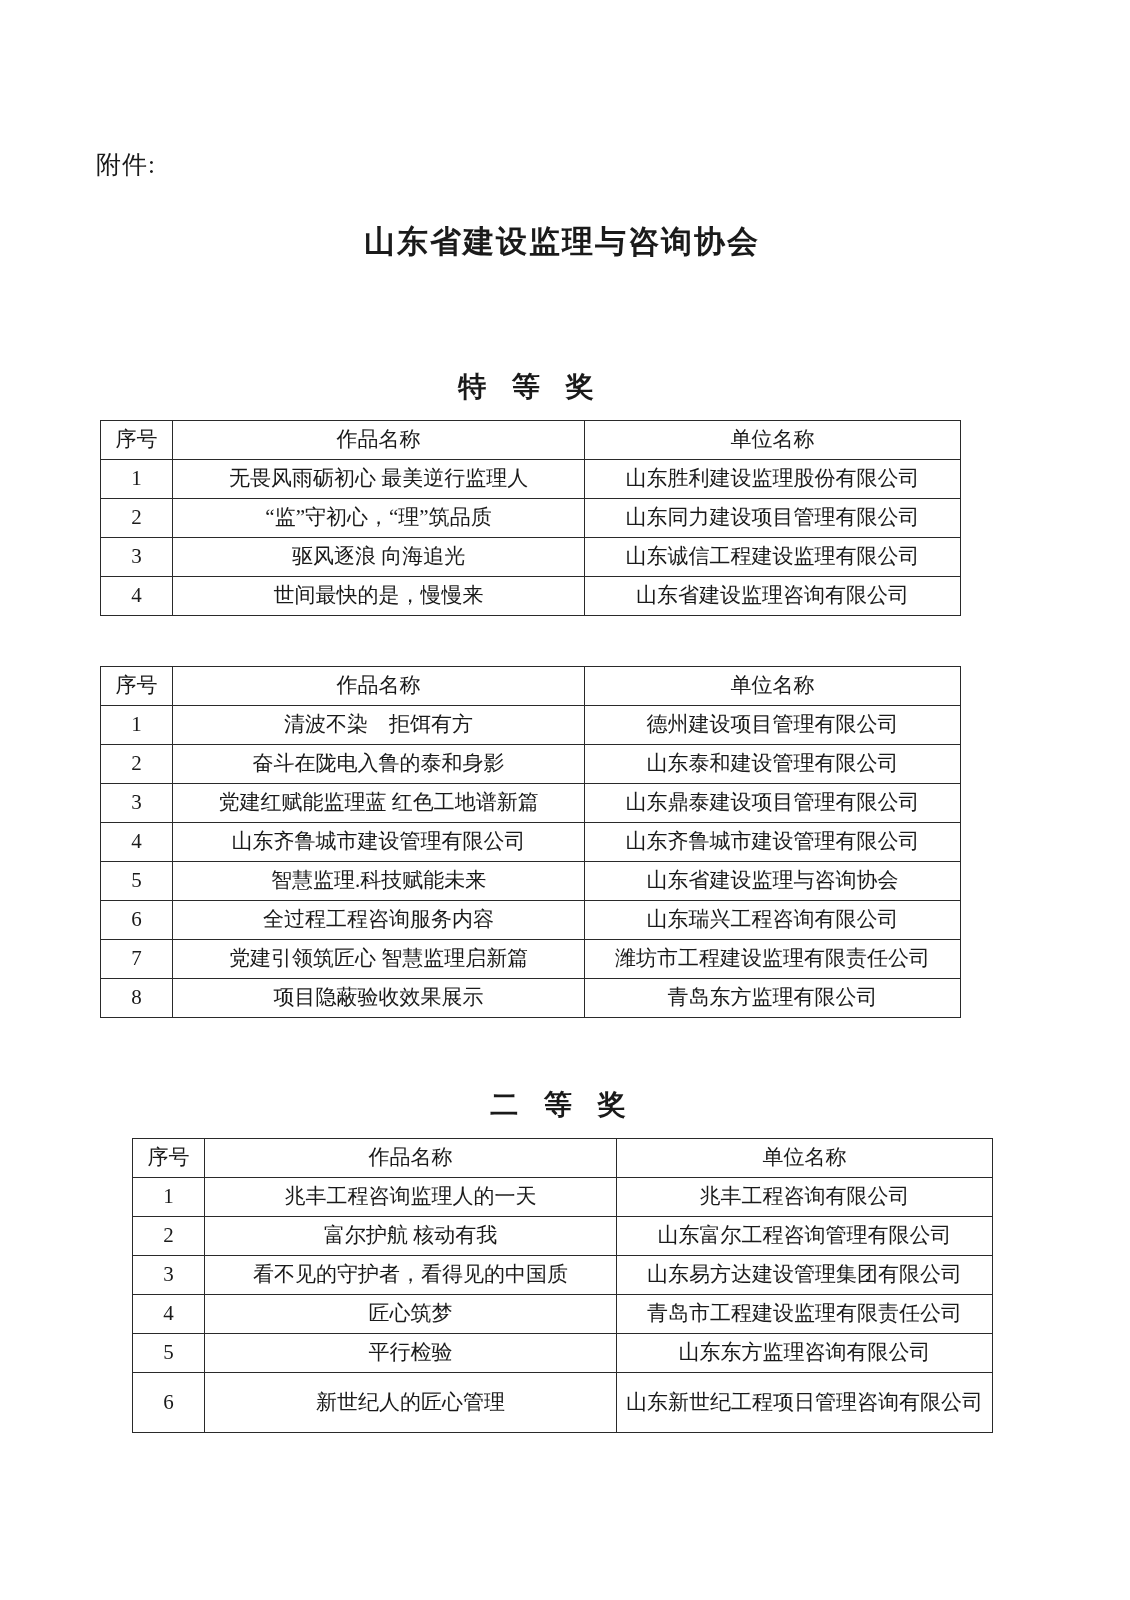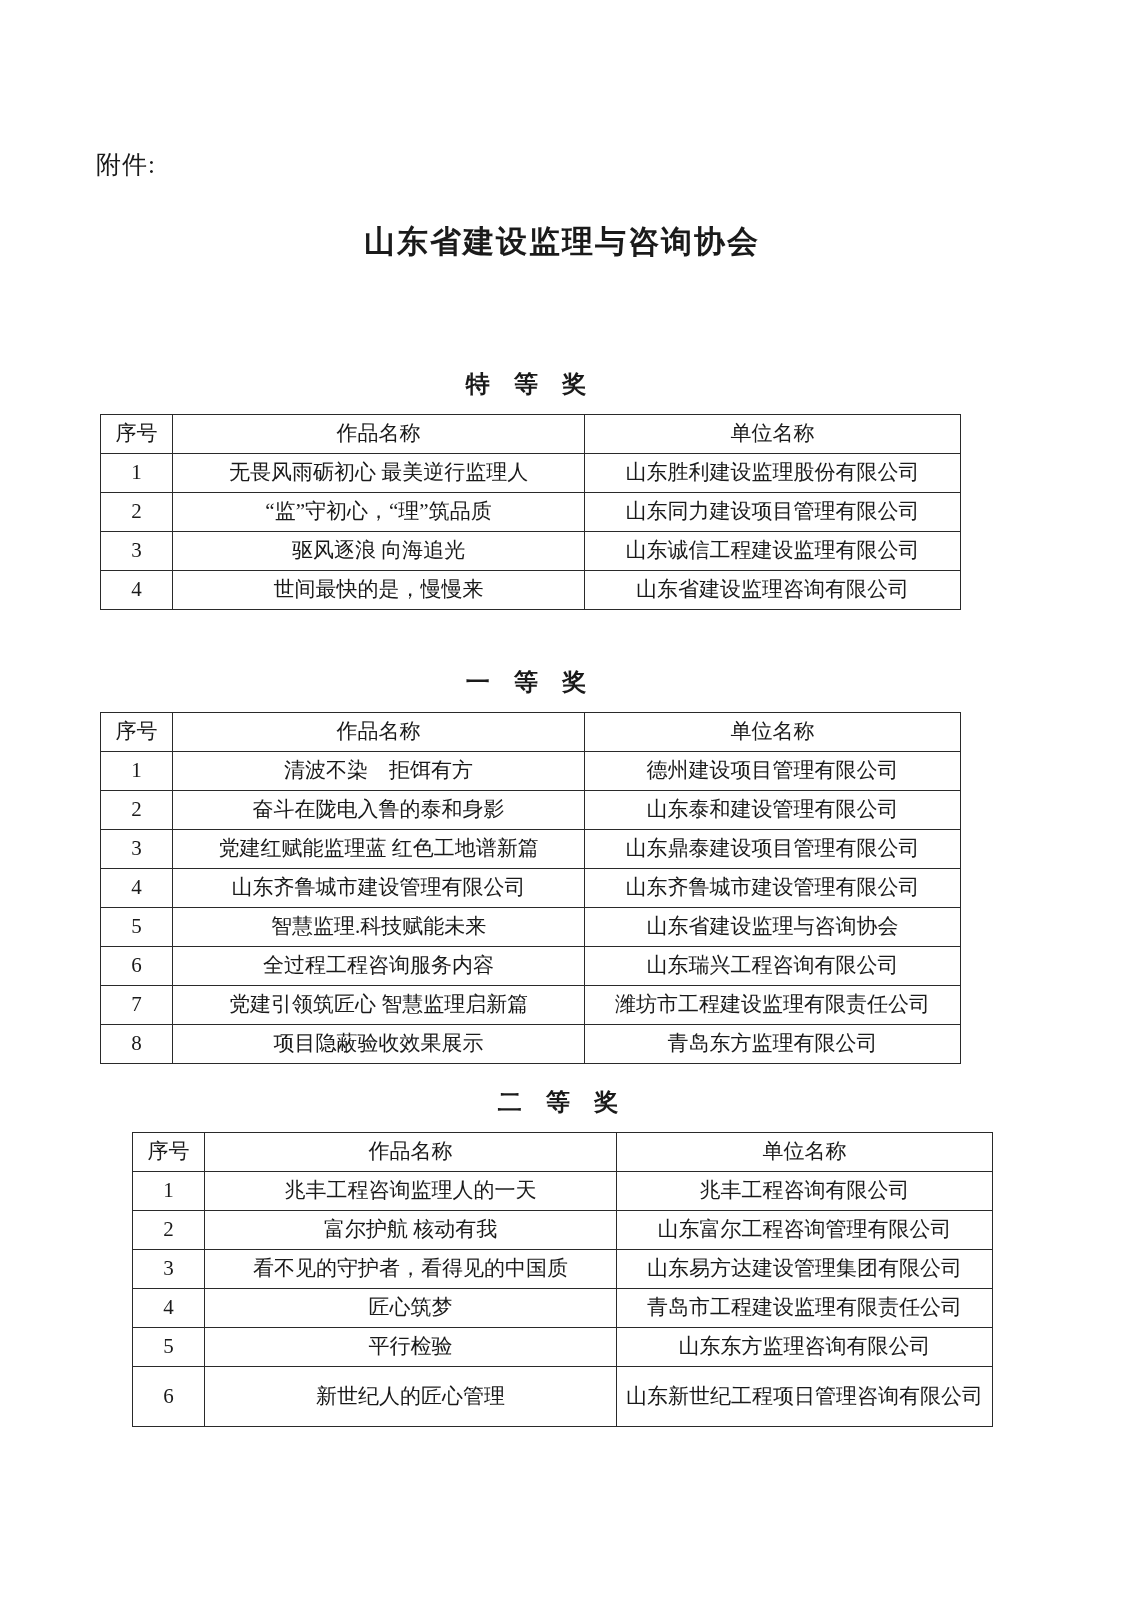--- a/index.html
+++ b/index.html
@@ -43,21 +43,21 @@
     font-family: "DejaVu Serif", "Liberation Serif", serif;
     margin-top: 9px;
   }
   .section {
     position: absolute;
     left: 100px;
     width: 860px;
   }
   .section-title {
     text-align: center;
-    font-size: 24px;
+    font-size: 28px;
     font-weight: bold;
     letter-spacing: 8px;
     margin-bottom: 14px;
     font-family: "DejaVu Serif", "Liberation Serif", serif;
   }
   table.award-table {
     border-collapse: collapse;
     width: 860px;
     table-layout: fixed;
   }
@@ -134,21 +134,20 @@
         <tr>
           <td class="cell-no">4</td>
           <td class="cell-work">世间最快的是，慢慢来</td>
           <td class="cell-unit">山东省建设监理咨询有限公司</td>
         </tr>
       </tbody>
     </table>
   </div>
 
   <div class="section sec-first">
-    <div class="section-title">一 等 奖</div>
     <table class="award-table">
       <colgroup>
         <col class="c-no">
           <col class="c-work">
           <col class="c-unit">
       </colgroup>
       <thead>
         <tr>
           <th>序号</th>
           <th>作品名称</th>

